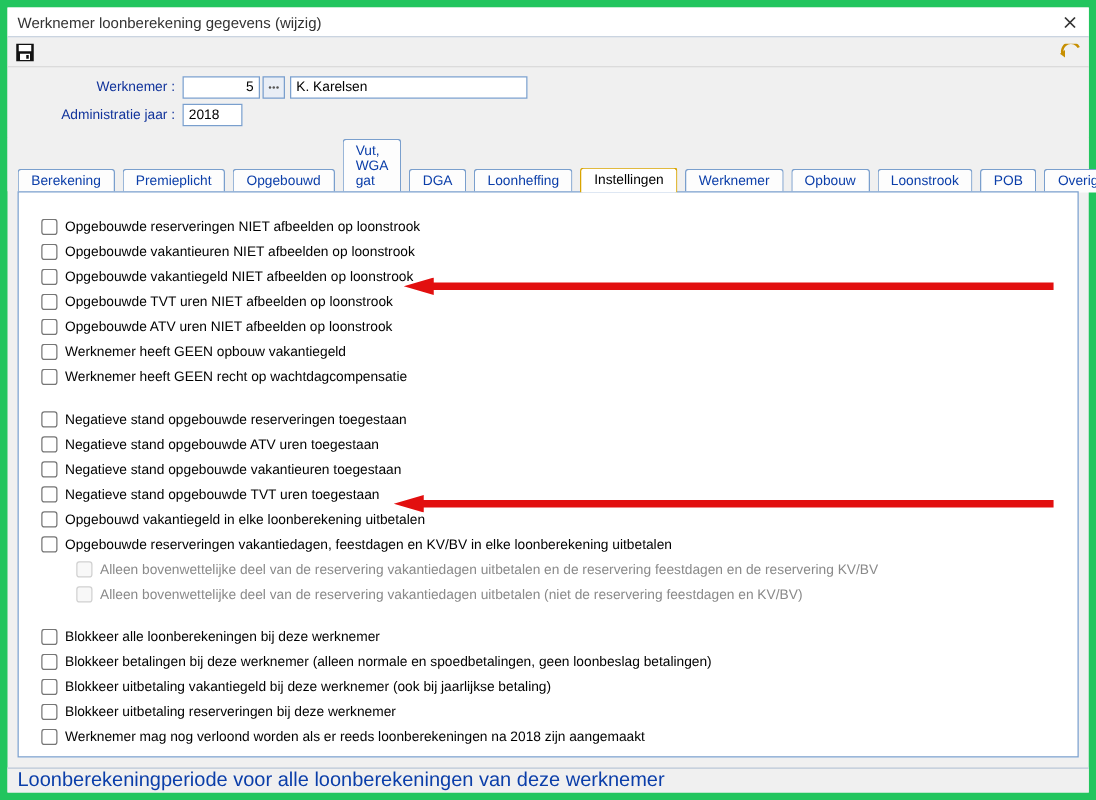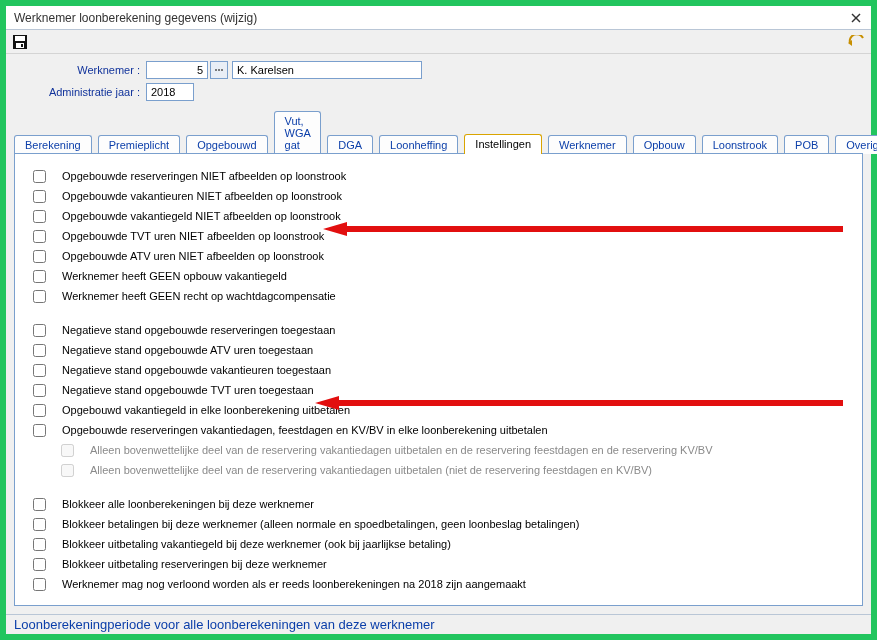--- a/index.html
+++ b/index.html
@@ -19,27 +19,27 @@
   .num-input { width:62px; height:18px; border:1px solid #7a9fcd; background:#fff; text-align:right; padding:0 4px; font-size:11px; }
   .picker-btn { width:18px; height:18px; border:1px solid #7a9fcd; background:#e9eef6; margin-left:2px; display:inline-flex; align-items:center; justify-content:center; cursor:pointer; }
   .name-input { width:190px; height:18px; border:1px solid #7a9fcd; background:#fff; margin-left:4px; padding:0 4px; font-size:11px; }
   .year-input { width:48px; height:18px; border:1px solid #7a9fcd; background:#fff; padding:0 4px; font-size:11px; }
 
   .tabs { display:flex; align-items:flex-end; padding:0 8px; gap:6px; background:#f0f0f0; }
   .tab { border:1px solid #7a9fcd; border-bottom:none; border-radius:3px 3px 0 0; padding:3px 10px; background:#fdfdfd; color:#0b3ea9; cursor:pointer; position:relative; top:1px; }
   .tab.active { background:#fff; border-color:#d9a400; color:#000; font-weight:normal; z-index:2; padding-bottom:4px; }
   .tab-panel { flex:1; margin:0 8px 8px 8px; border:1px solid #7a9fcd; background:#fff; position:relative; padding:16px 18px 10px 18px; overflow:hidden; }
 
-  .chk-row { display:flex; align-items:flex-start; height:18px; margin:0 0 2px 0;gap:10px; }
+  .chk-row { display:flex; align-items:flex-end; height:18px; margin:0 0 2px 0; }
   .chk-row.sub { margin-left:28px; color:#8a8a8a; }
   .chk-row.sub input[type=checkbox] { accent-color:#bbb; }
   .chk-row input[type=checkbox] { margin:0 6px 0 0; width:13px; height:13px; }
   .group-gap { height:14px; }
 
-  .statusbar { height:20px; background:#f0f0f0; border-top:1px solid #b9c6d6; display:flex; align-items:center; padding:0 8px; color:#0b3ea9; font-size:13px; }
+  .statusbar { height:20px; background:#f0f0f0; border-top:1px solid #b9c6d6; display:flex; align-items:center; padding:0 8px; color:#0b3ea9; font-size:16px; }
 
   
   .arrow { position:absolute; height:14px; pointer-events:none; }
   .arrow svg { width:100%; height:100%; display:block; }
 </style>
 </head>
 <body>
 
 <div class="window">
 

